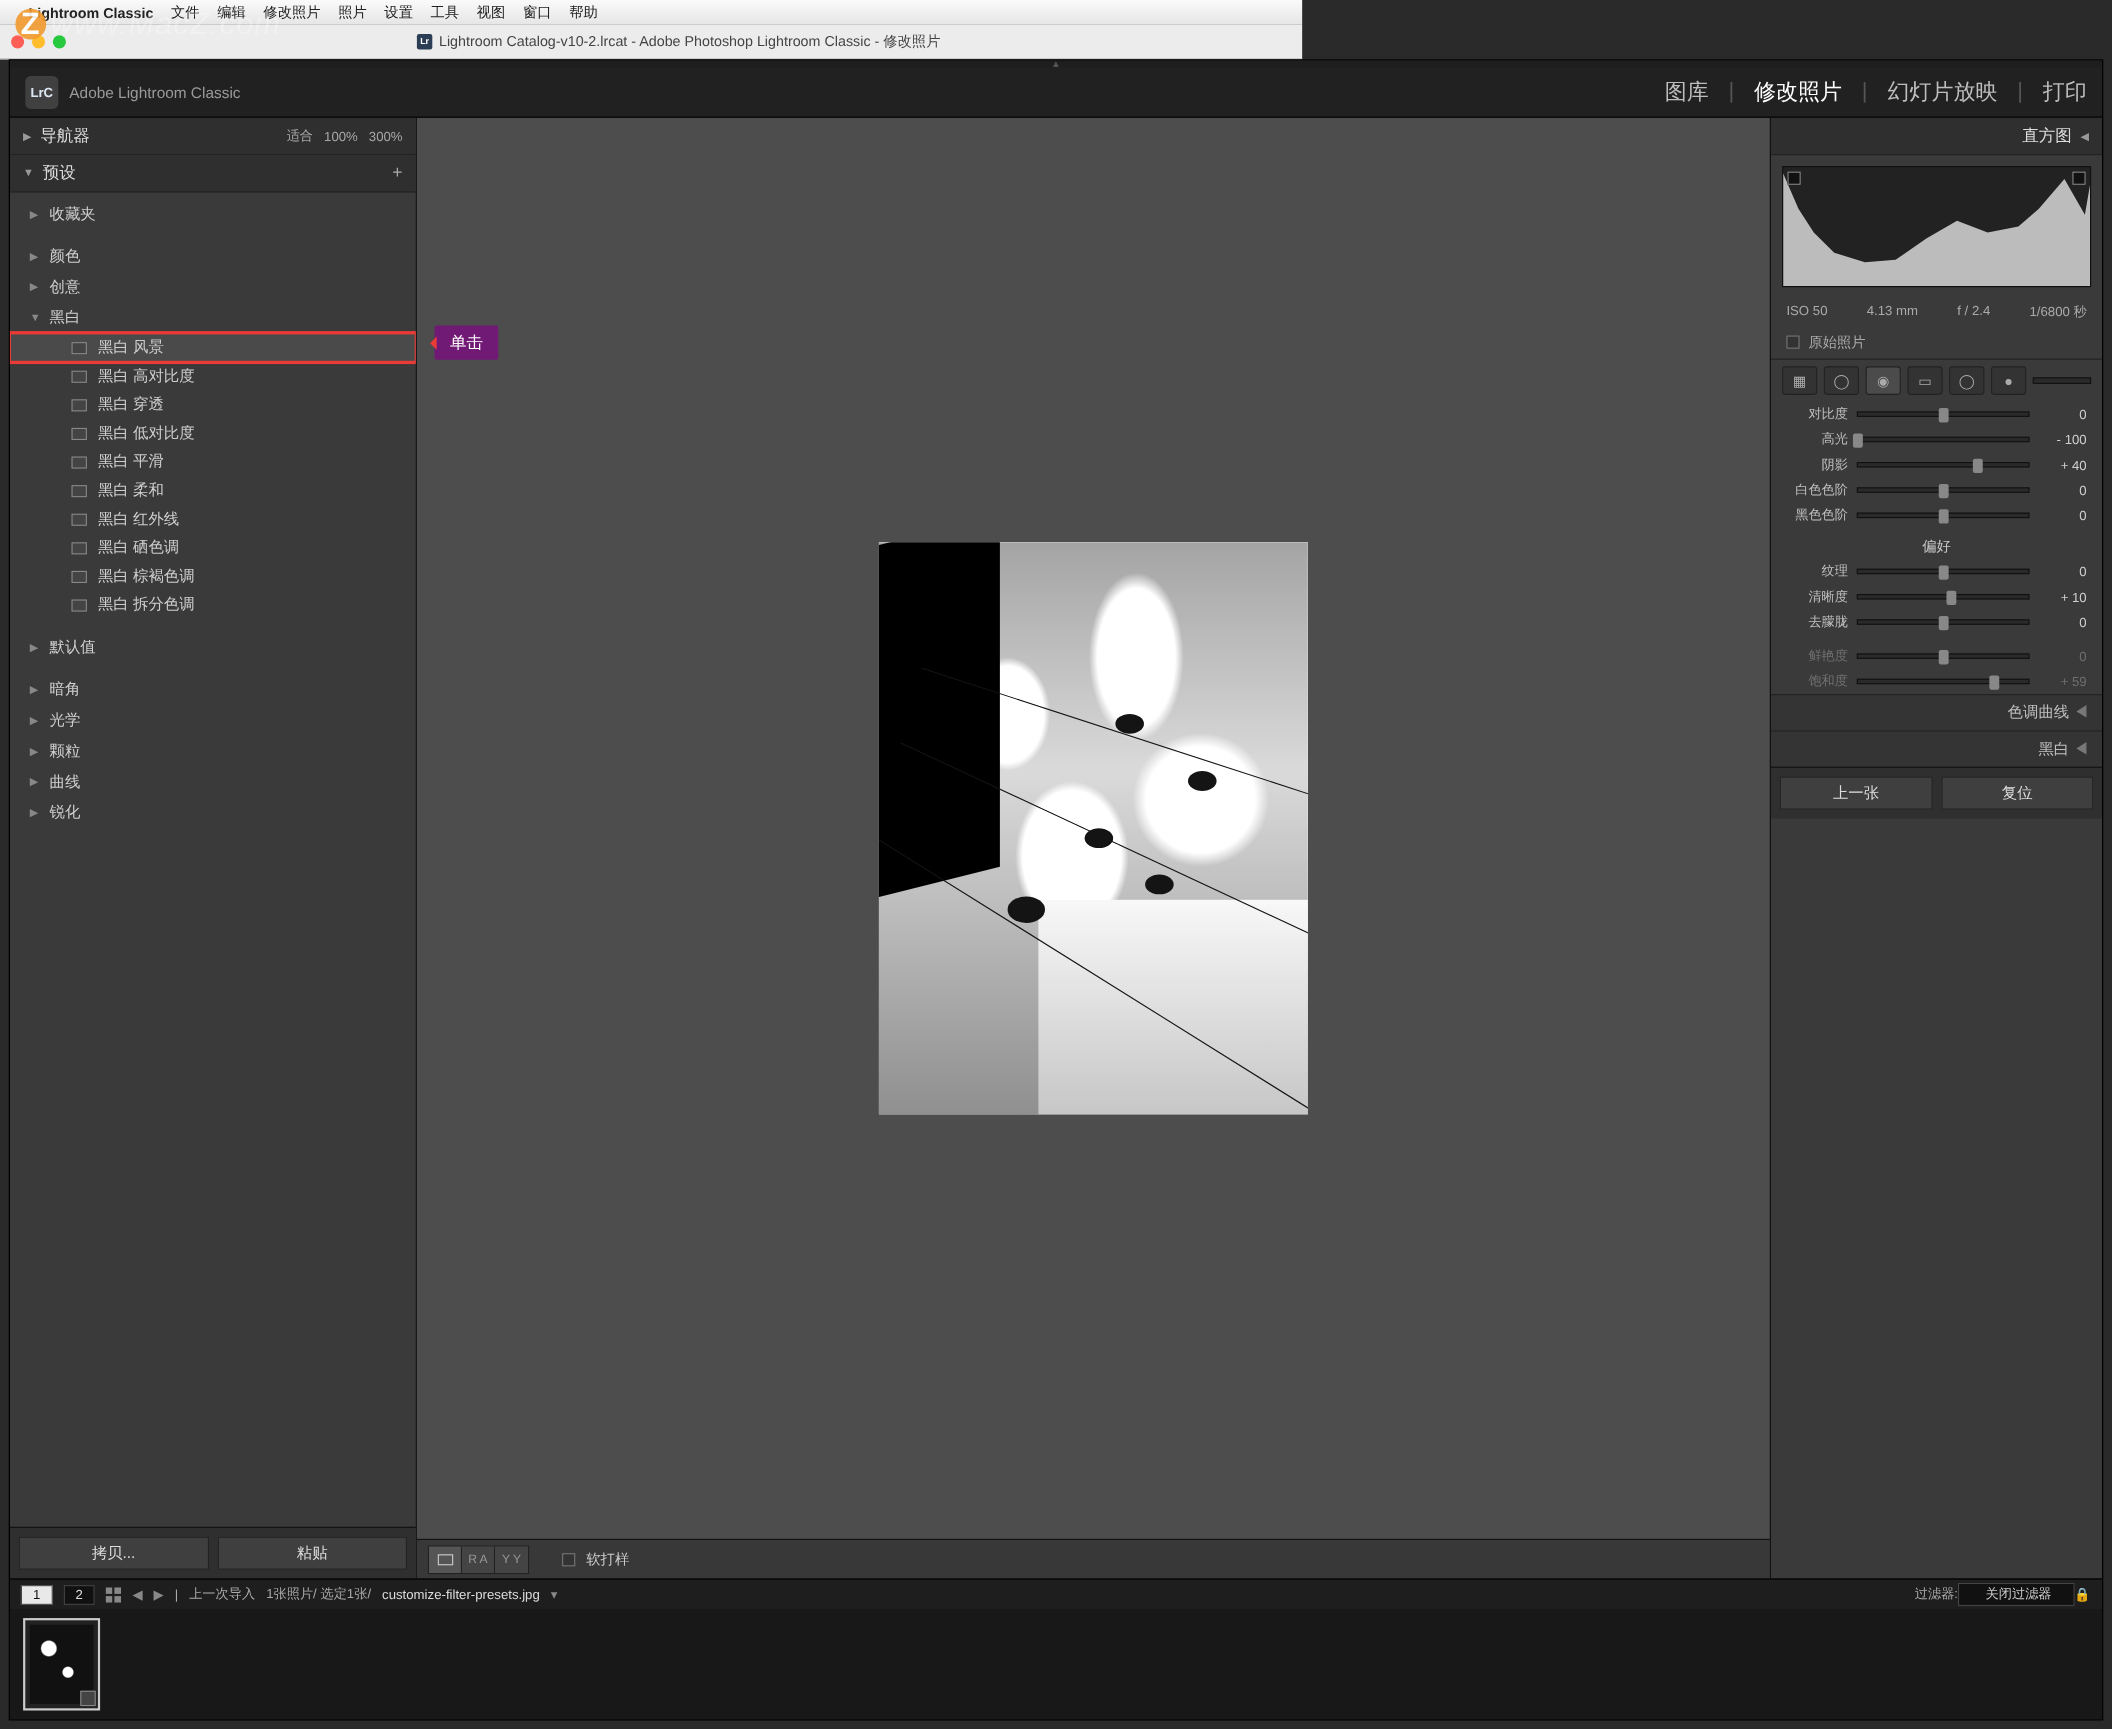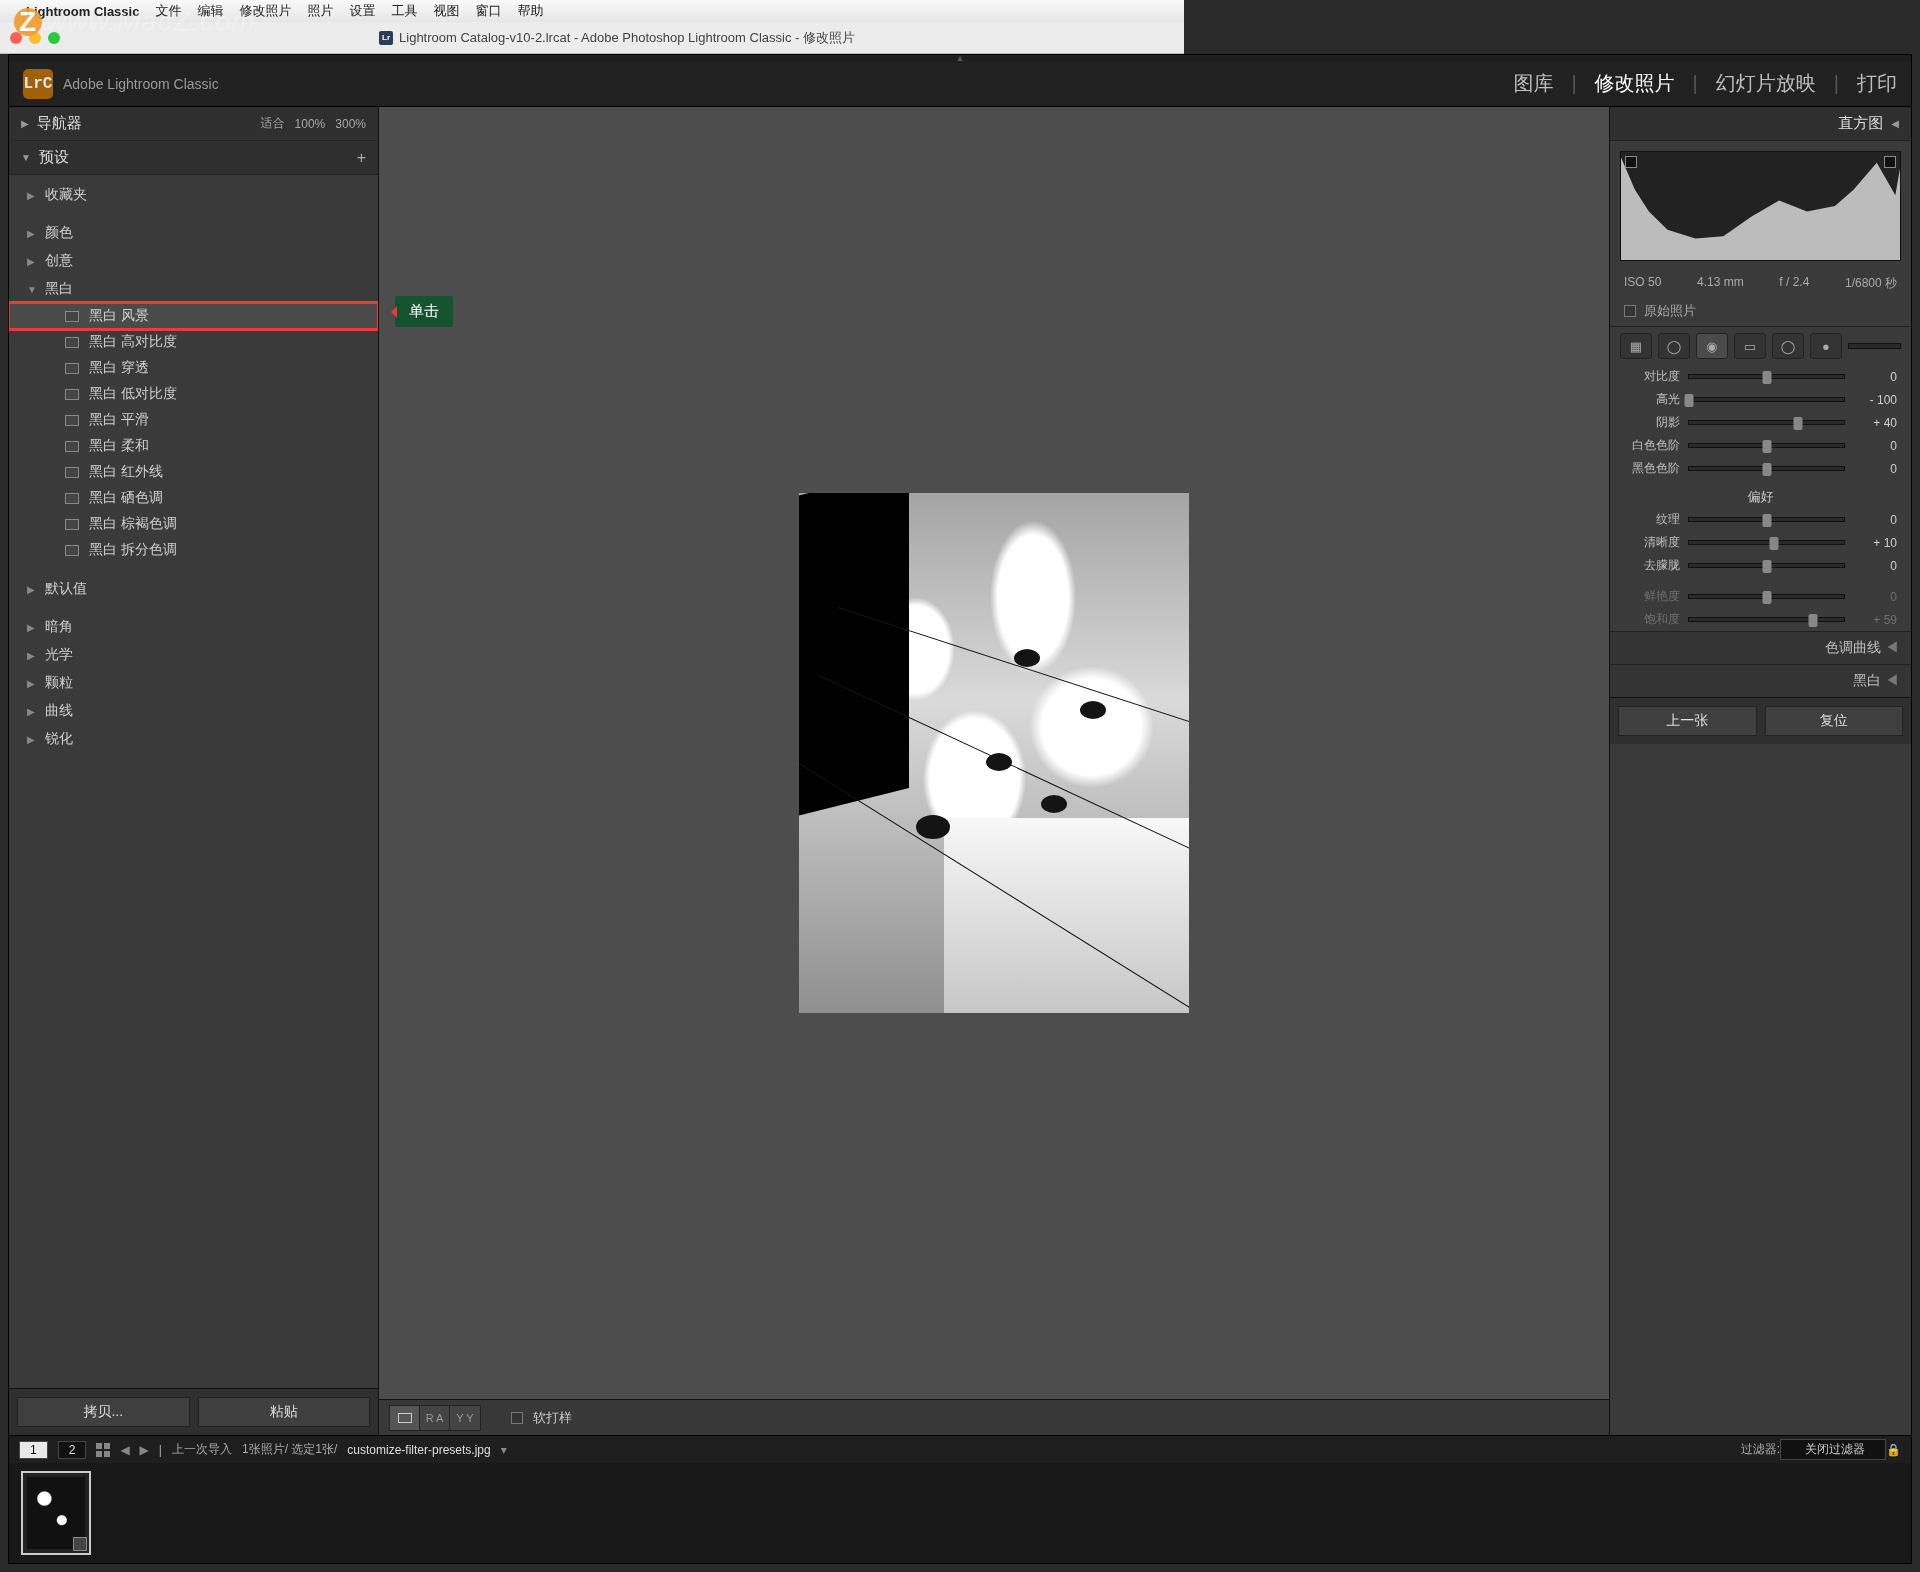--- a/index.html
+++ b/index.html
@@ -8,21 +8,21 @@
   .apple-logo { font-size:14px; }
   .menubar-app { font-weight:600; }
   .titlebar { height:32px; background:#ececec; display:flex; align-items:center; padding:0 10px; border-bottom:1px solid #bbb; }
   .traffic { display:flex; gap:7px; }
   .tl { width:12px; height:12px; border-radius:50%; }
   .tl.red{background:#ff5f56;} .tl.yel{background:#ffbd2e;} .tl.grn{background:#27c93f;}
   .title-center { flex:1; text-align:center; color:#444; font-size:13px; display:flex; align-items:center; justify-content:center; gap:6px; }
   .lrc-mini { width:14px; height:14px; background:#2b3e55; color:#fff; font-size:8px; display:inline-flex; align-items:center; justify-content:center; border-radius:2px; font-weight:bold; }
   .app-shell { position:absolute; top:54px; left:8px; right:8px; bottom:8px; background:#1c1c1c; border:1px solid #000; display:flex; flex-direction:column; }
   .brandbar { height:46px; display:flex; align-items:center; padding:0 14px; border-bottom:1px solid #000; background:#212121; }
-  .lrc-badge { width:30px; height:30px; background:#a16207; color:#dce6f3; border-radius:5px; display:flex; align-items:center; justify-content:center; font-weight:700; font-size:16px; margin-right:10px;font-family:Liberation Mono, monospace; }
+  .lrc-badge { width:30px; height:30px; background:#404040; color:#dce6f3; border-radius:5px; display:flex; align-items:center; justify-content:center; font-weight:700; font-size:12px; margin-right:10px; }
   .brand-txt { color:#9a9a9a; font-size:14px; }
   .modules { margin-left:auto; display:flex; gap:18px; align-items:center; font-size:20px; color:#bdbdbd; }
   .modules span.sep { color:#555; }
   .modules .active { color:#fff; }
   .body-row { flex:1; display:flex; overflow:hidden; }
   .panel { background:#3a3a3a; display:flex; flex-direction:column; }
   .panel.left { width:370px; border-right:1px solid #111; }
   .panel.right { width:302px; border-left:1px solid #111; }
   .panel-header { height:34px; display:flex; align-items:center; padding:0 12px; background:#2f2f2f; color:#ddd; font-size:15px; border-bottom:1px solid #222; }
   .panel-header .tri { margin-right:8px; font-size:10px; color:#999; }
@@ -30,21 +30,21 @@
   .panel-header .zoom { color:#a7a7a7; font-size:12px; margin-left:10px; }
   .panel-header .plus { color:#aaa; font-size:16px; }
   .panel-header.right { justify-content:flex-end; }
   .panel-header.right .tri { margin:0 0 0 8px; }
   .panel-body { flex:1; overflow:auto; padding:6px 0 8px; }
   .group { padding:5px 18px; display:flex; align-items:center; color:#d0d0d0; font-size:14px; cursor:pointer; }
   .group .gtri { margin-right:8px; color:#888; font-size:10px; width:10px; }
   .preset-item { padding:4px 18px 4px 56px; display:flex; align-items:center; gap:10px; color:#cfcfcf; font-size:14px; cursor:pointer; position:relative; }
   .preset-item .picon { width:14px; height:11px; border:1px solid #888; background:#444; }
   .preset-item.selected { background:#4a4a4a; outline:3px solid #ea3b36; outline-offset:-1px; }
-  .callout { position:absolute; left:395px; top:296px; background:#14532d; color:#fff; padding:6px 14px; font-size:15px; border-radius:2px; z-index:50; }
+  .callout { position:absolute; left:395px; top:296px; background:#701a75; color:#fff; padding:6px 14px; font-size:15px; border-radius:2px; z-index:50; }
   .callout::before { content:""; position:absolute; left:-10px; top:50%; transform:translateY(-50%); border:6px solid transparent; border-right-color:#ea3b36; }
   .left-bottom { display:flex; gap:8px; padding:8px; background:#2f2f2f; border-top:1px solid #111; }
   .grey-btn { flex:1; height:30px; background:#3f3f3f; border:1px solid #222; color:#ddd; font-size:14px; display:flex; align-items:center; justify-content:center; cursor:pointer; }
   .center { flex:1; background:#4d4d4d; display:flex; flex-direction:column; }
   .canvas-wrap { flex:1; display:flex; align-items:center; justify-content:center; padding:18px; }
   .photo { width:390px; height:520px; background:#fff; position:relative; overflow:hidden; filter:grayscale(1) contrast(1.15); }
   .sky { position:absolute; inset:0; background:radial-gradient(ellipse at 30% 30%, #fff 8%, transparent 10%), radial-gradient(ellipse at 60% 20%, #fff 10%, transparent 13%), radial-gradient(ellipse at 75% 45%, #eee 12%, transparent 15%), radial-gradient(ellipse at 45% 55%, #fff 14%, transparent 17%), linear-gradient(#9aa0a8,#c9cfd6 40%,#888e96); }
   .building-l { position:absolute; left:-10px; top:-10px; width:120px; height:320px; background:#111; transform:skewY(-14deg); }
   .building-r { position:absolute; right:-5px; bottom:-5px; width:250px; height:200px; background:linear-gradient(#e8e8e8,#bcbcbc); }
   .br-top { position:absolute; right:20px; bottom:150px; width:220px; height:40px; background:#888; }

